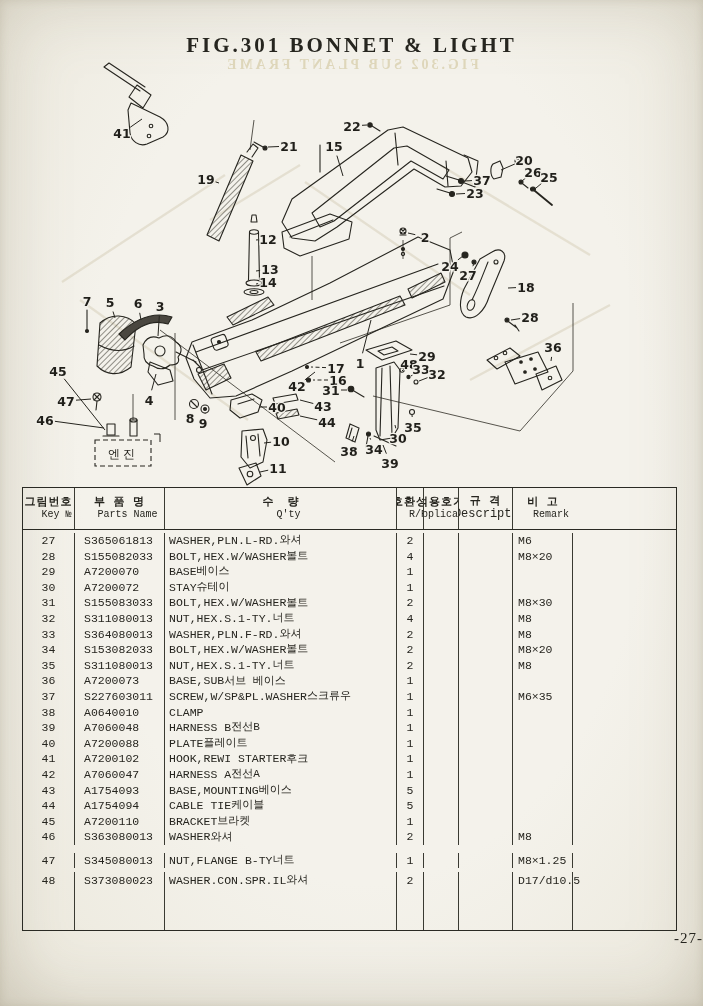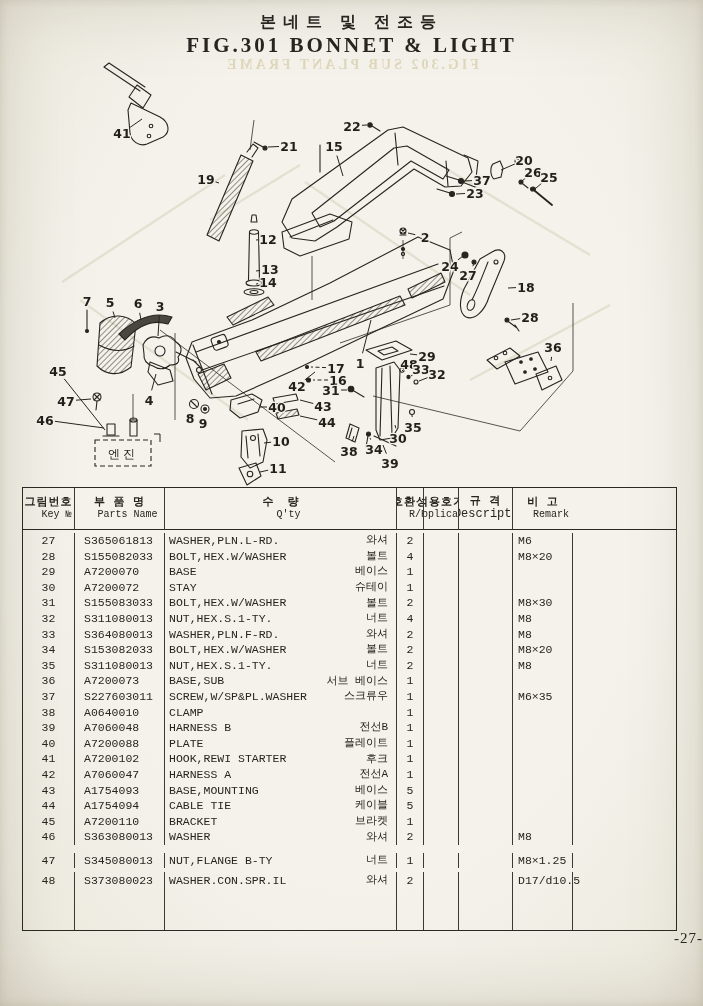--- a/index.html
+++ b/index.html
@@ -36,30 +36,29 @@
   .th:nth-child(3) .kr,.th:nth-child(8) .kr{letter-spacing:14px;text-indent:14px;}
   .tbody{flex:1;display:flex;flex-direction:column;padding-top:3px;}
   .tr{display:grid;grid-template-columns:52px 90px 232px 27px 35px 54px 60px 1fr;
     height:15.6px;flex:none;}
   .tr.filler{flex:1;height:auto;}
   .td{border-right:1px solid #3a3a32;padding:0 4px;display:flex;align-items:center;
     font-size:11.5px;white-space:nowrap;line-height:1;}
   .td:last-child{border-right:none;}
   .td.key,.td.qty{justify-content:center;}
   .td.pno{padding-left:9px;}
-  .td.name{justify-content:space-between;padding-right:8px;}
+  .td.name{justify-content:flex-start;padding-right:8px;}
   .td.name .kr{font-size:11px;}
   .td.desc{padding-left:5px;}
 </style>
 </head>
 <body>
 
 <div class="page">
 
-  <div class="title-kr">본네트 및 전조등</div>
   <div class="title-en">FIG.301 BONNET &amp; LIGHT</div>
   <div class="ghost-title">FIG.302 SUB PLANT FRAME</div>
 
   <svg id="diagram" width="703" height="435" viewBox="0 55 703 435">
     <defs>
       <pattern id="hatch" width="4" height="4" patternUnits="userSpaceOnUse" patternTransform="rotate(45)">
         <line x1="0" y1="0" x2="0" y2="4" stroke="#3c3a30" stroke-width="1.1"></line>
       </pattern>
     </defs>
 

